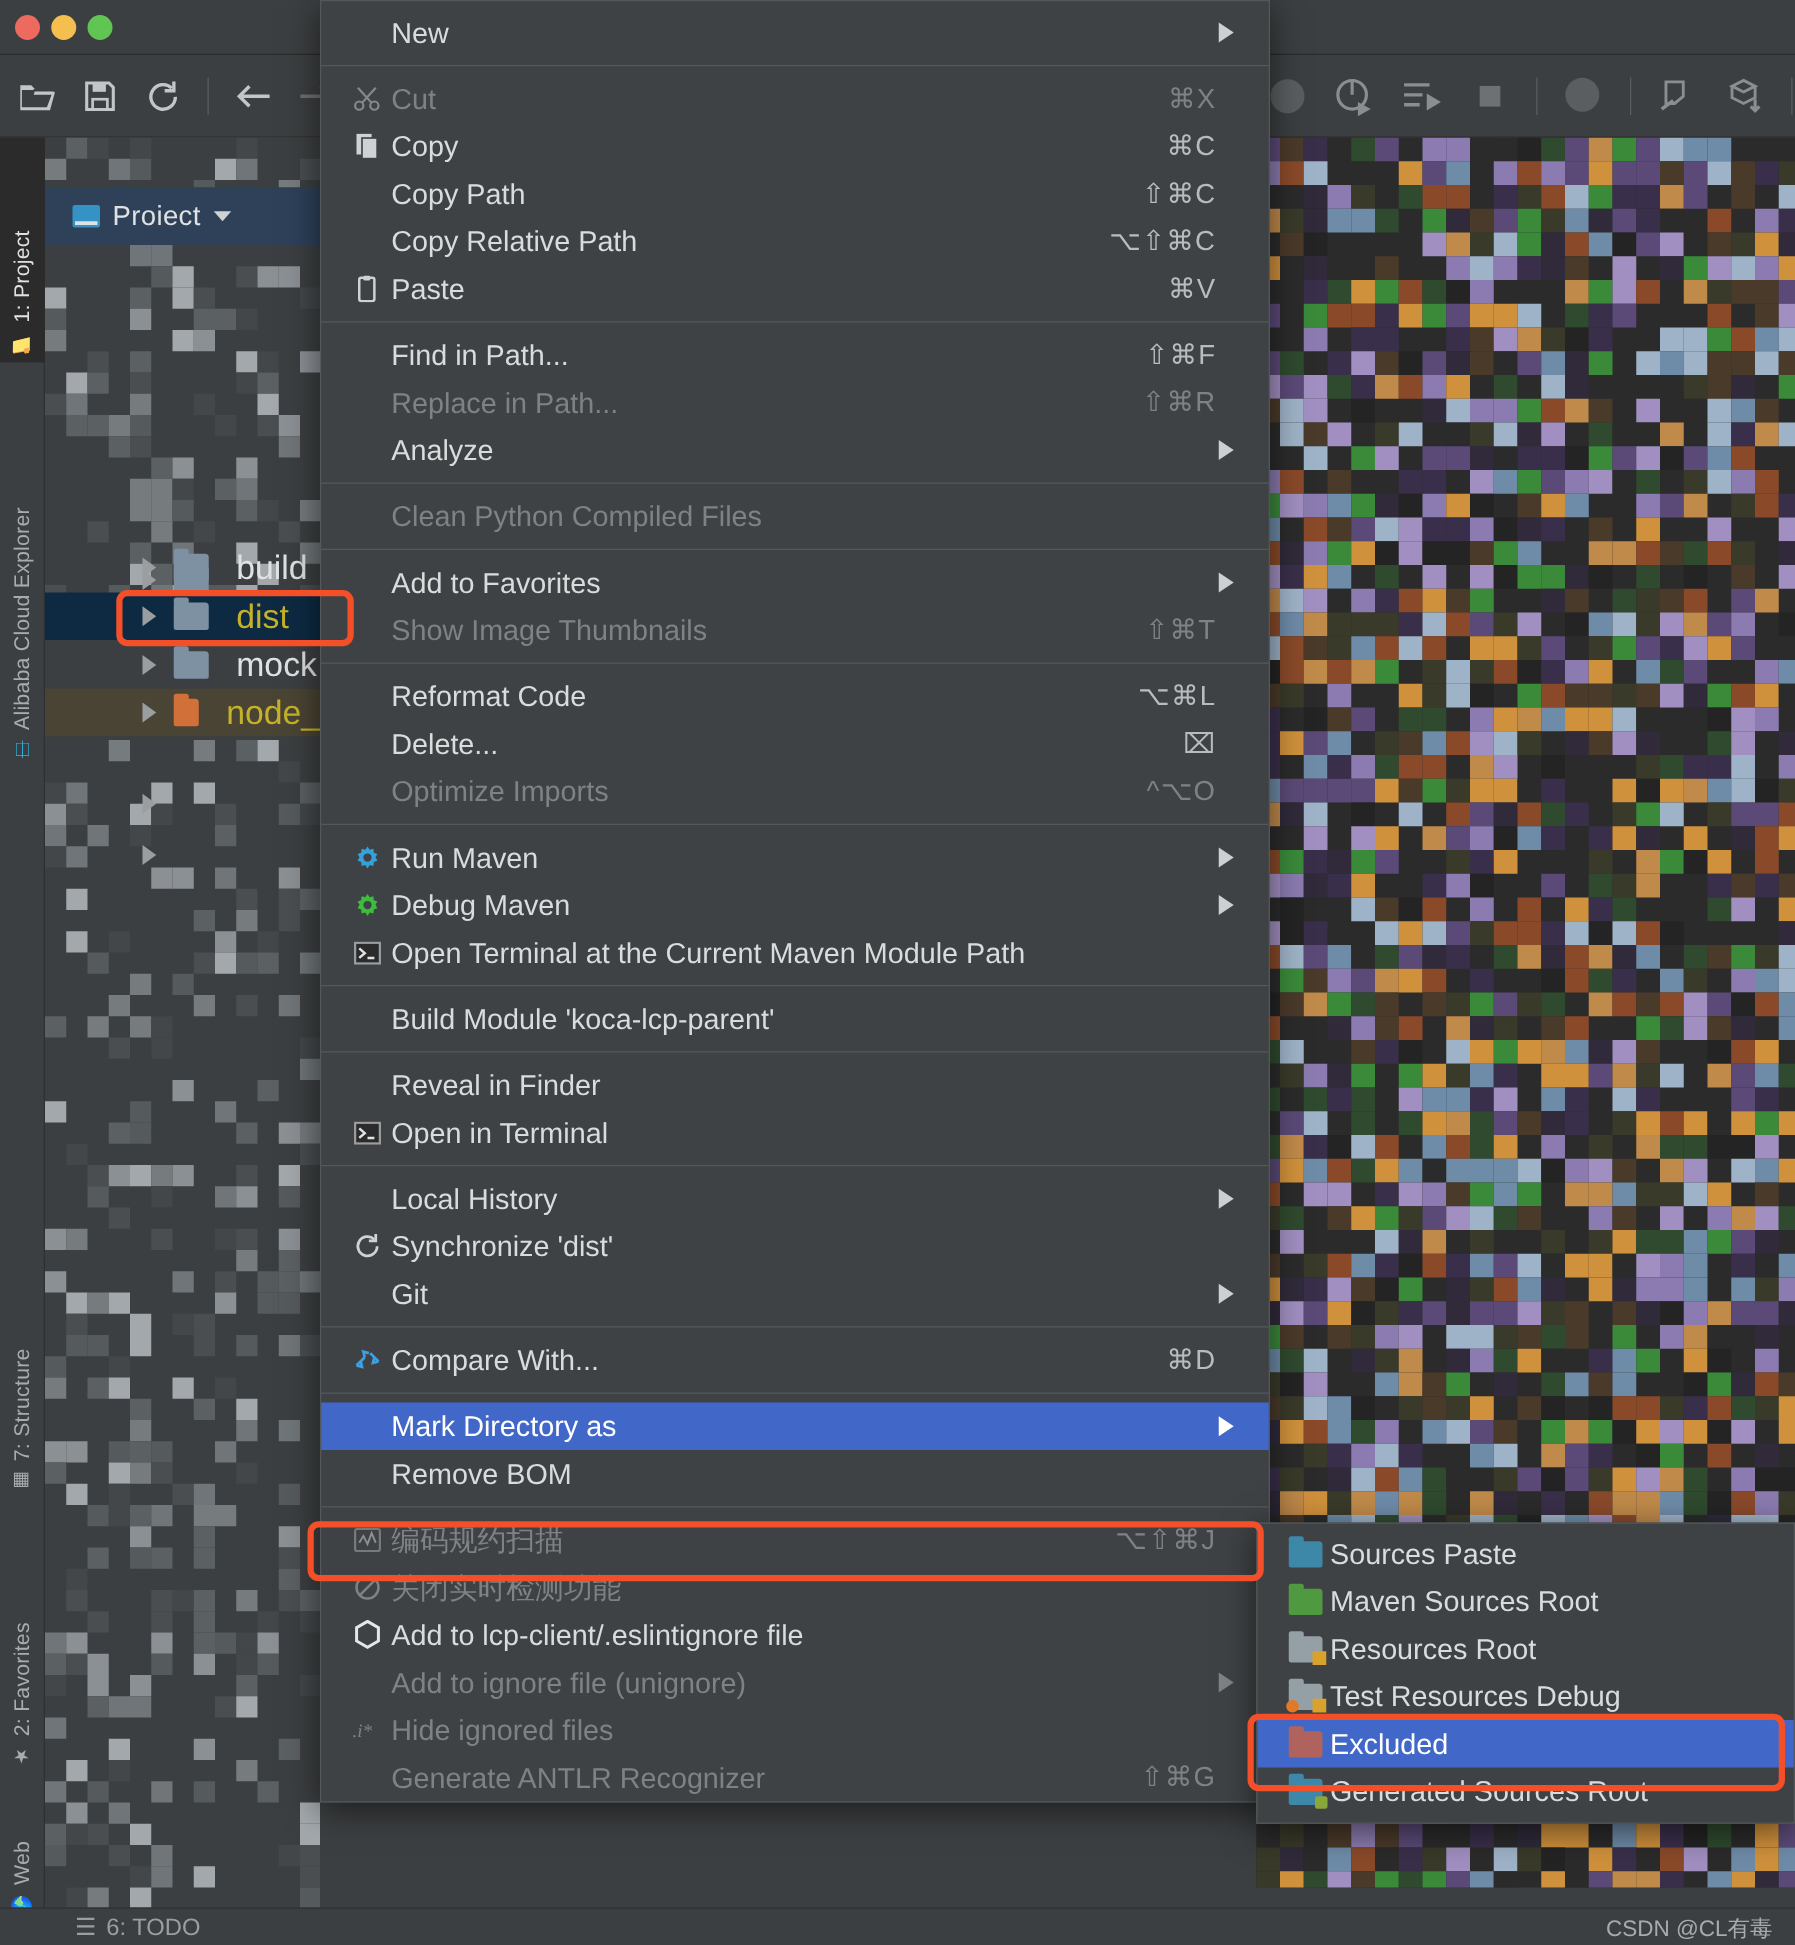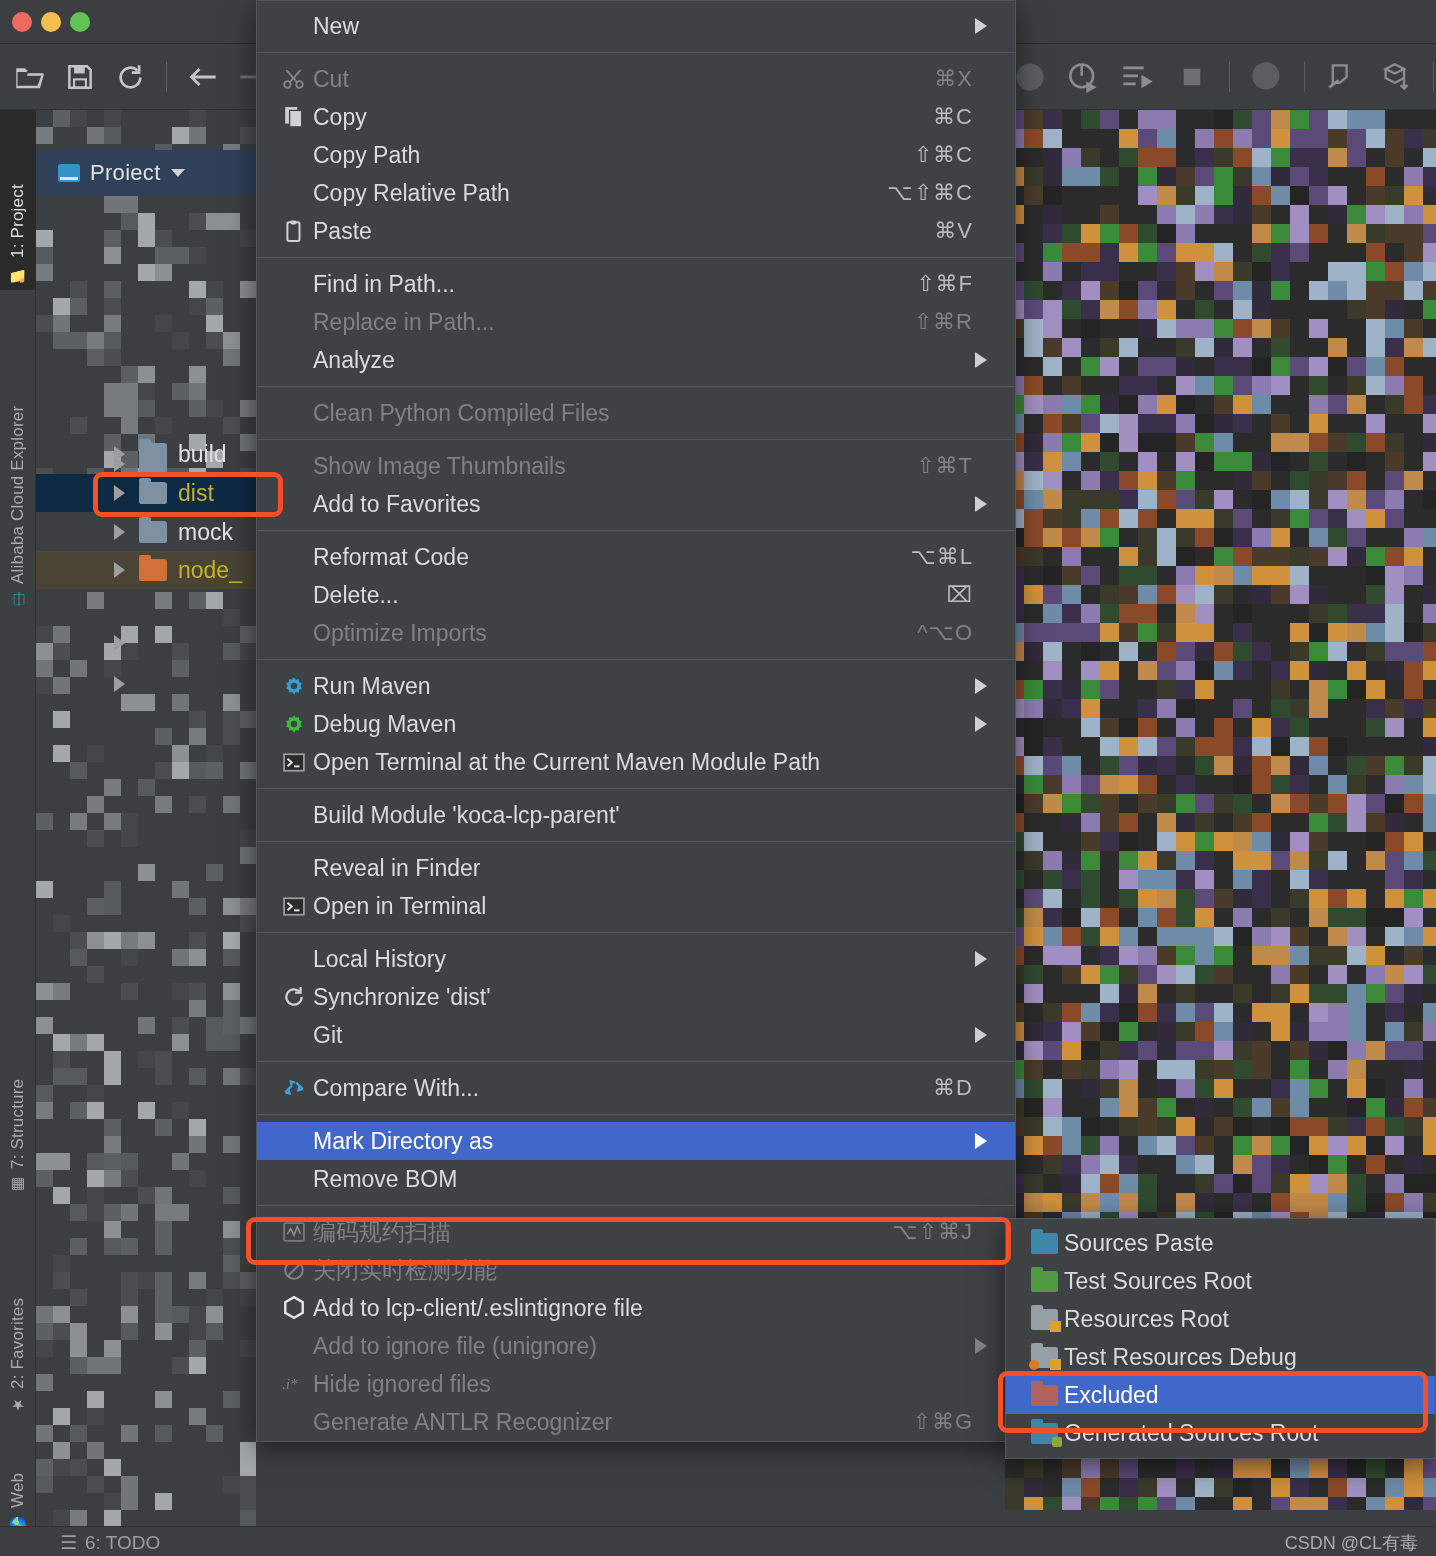--- a/index.html
+++ b/index.html
@@ -64,21 +64,21 @@
   
   .pixfield { position: absolute; overflow: hidden; }
   .px { position: absolute; }
 
   
   .trow { position: absolute; left: 0; width: 220px; height: 38px; display: flex; align-items: center; }
   .trow .arw { width: 0; height: 0; border-top: 8px solid transparent; border-bottom: 8px solid transparent; border-left: 11px solid #9b9ea0; margin-left: 78px; }
   .trow .fld { width: 28px; height: 22px; margin-left: 14px; border-radius: 2px 3px 2px 2px; position: relative; background: #7d91a3; }
   .trow .fld:before { content:''; position:absolute; left:0; top:-4px; width: 12px; height: 5px; background: inherit; border-radius: 2px 2px 0 0;}
   .trow .fld.orange { background: #d2703a; }
-  .trow .nm { margin-left: 11px; font-size: 23px; color: #dfe1e2; }
+  .trow .nm { margin-left: 22px; font-size: 27px; color: #dfe1e2; }
   .trow .nm.yellow { color: #c5b22a; }
   .trow.sel { background: #0d2a42; }
   .trow.nodebg { background: #4a4434; }
 
   
   .redbox { position: absolute; border: 5px solid #f3502a; border-radius: 9px; pointer-events: none; }
 
   
   .editor { position: absolute; left: 1005px; top: 110px; width: 431px; height: 1400px; background: #2b2b2b; overflow: hidden; }
 
@@ -2067,29 +2067,29 @@
         <span class="micon"></span>
         <span class="mlabel">Analyze</span>
         <span class="marrow"></span>
       </div>
       <div class="msep"></div>
       <div class="mi dim">
         <span class="micon"></span>
         <span class="mlabel">Clean Python Compiled Files</span>
       </div>
       <div class="msep"></div>
+      <div class="mi">
+        <span class="micon"></span>
+        <span class="mlabel">Add to Favorites</span>
+        <span class="marrow"></span>
+      </div>
       <div class="mi dim">
         <span class="micon"></span>
         <span class="mlabel">Show Image Thumbnails</span>
         <span class="mkey">⇧⌘T</span>
-      </div>
-      <div class="mi">
-        <span class="micon"></span>
-        <span class="mlabel">Add to Favorites</span>
-        <span class="marrow"></span>
       </div>
       <div class="msep"></div>
       <div class="mi">
         <span class="micon"></span>
         <span class="mlabel">Reformat Code</span>
         <span class="mkey">⌥⌘L</span>
       </div>
       <div class="mi">
         <span class="micon"></span>
         <span class="mlabel">Delete...</span>
@@ -2244,21 +2244,21 @@
       <div class="smi">
         <span class="sicon">
           <span class="fldico" style="background:#3d87a8;position:relative;"></span>
         </span>
         <span class="slabel">Sources Paste</span>
       </div>
       <div class="smi">
         <span class="sicon">
           <span class="fldico" style="background:#4f9a41;position:relative;"></span>
         </span>
-        <span class="slabel">Test Sources Root</span>
+        <span class="slabel">Maven Sources Root</span>
       </div>
       <div class="smi">
         <span class="sicon">
           <span class="fldico" style="background:#94a0a6;position:relative;">
             <span style="position:absolute;right:-3px;bottom:-2px;width:11px;height:11px;background:#d8a22c;"></span>
           </span>
         </span>
         <span class="slabel">Resources Root</span>
       </div>
       <div class="smi">

